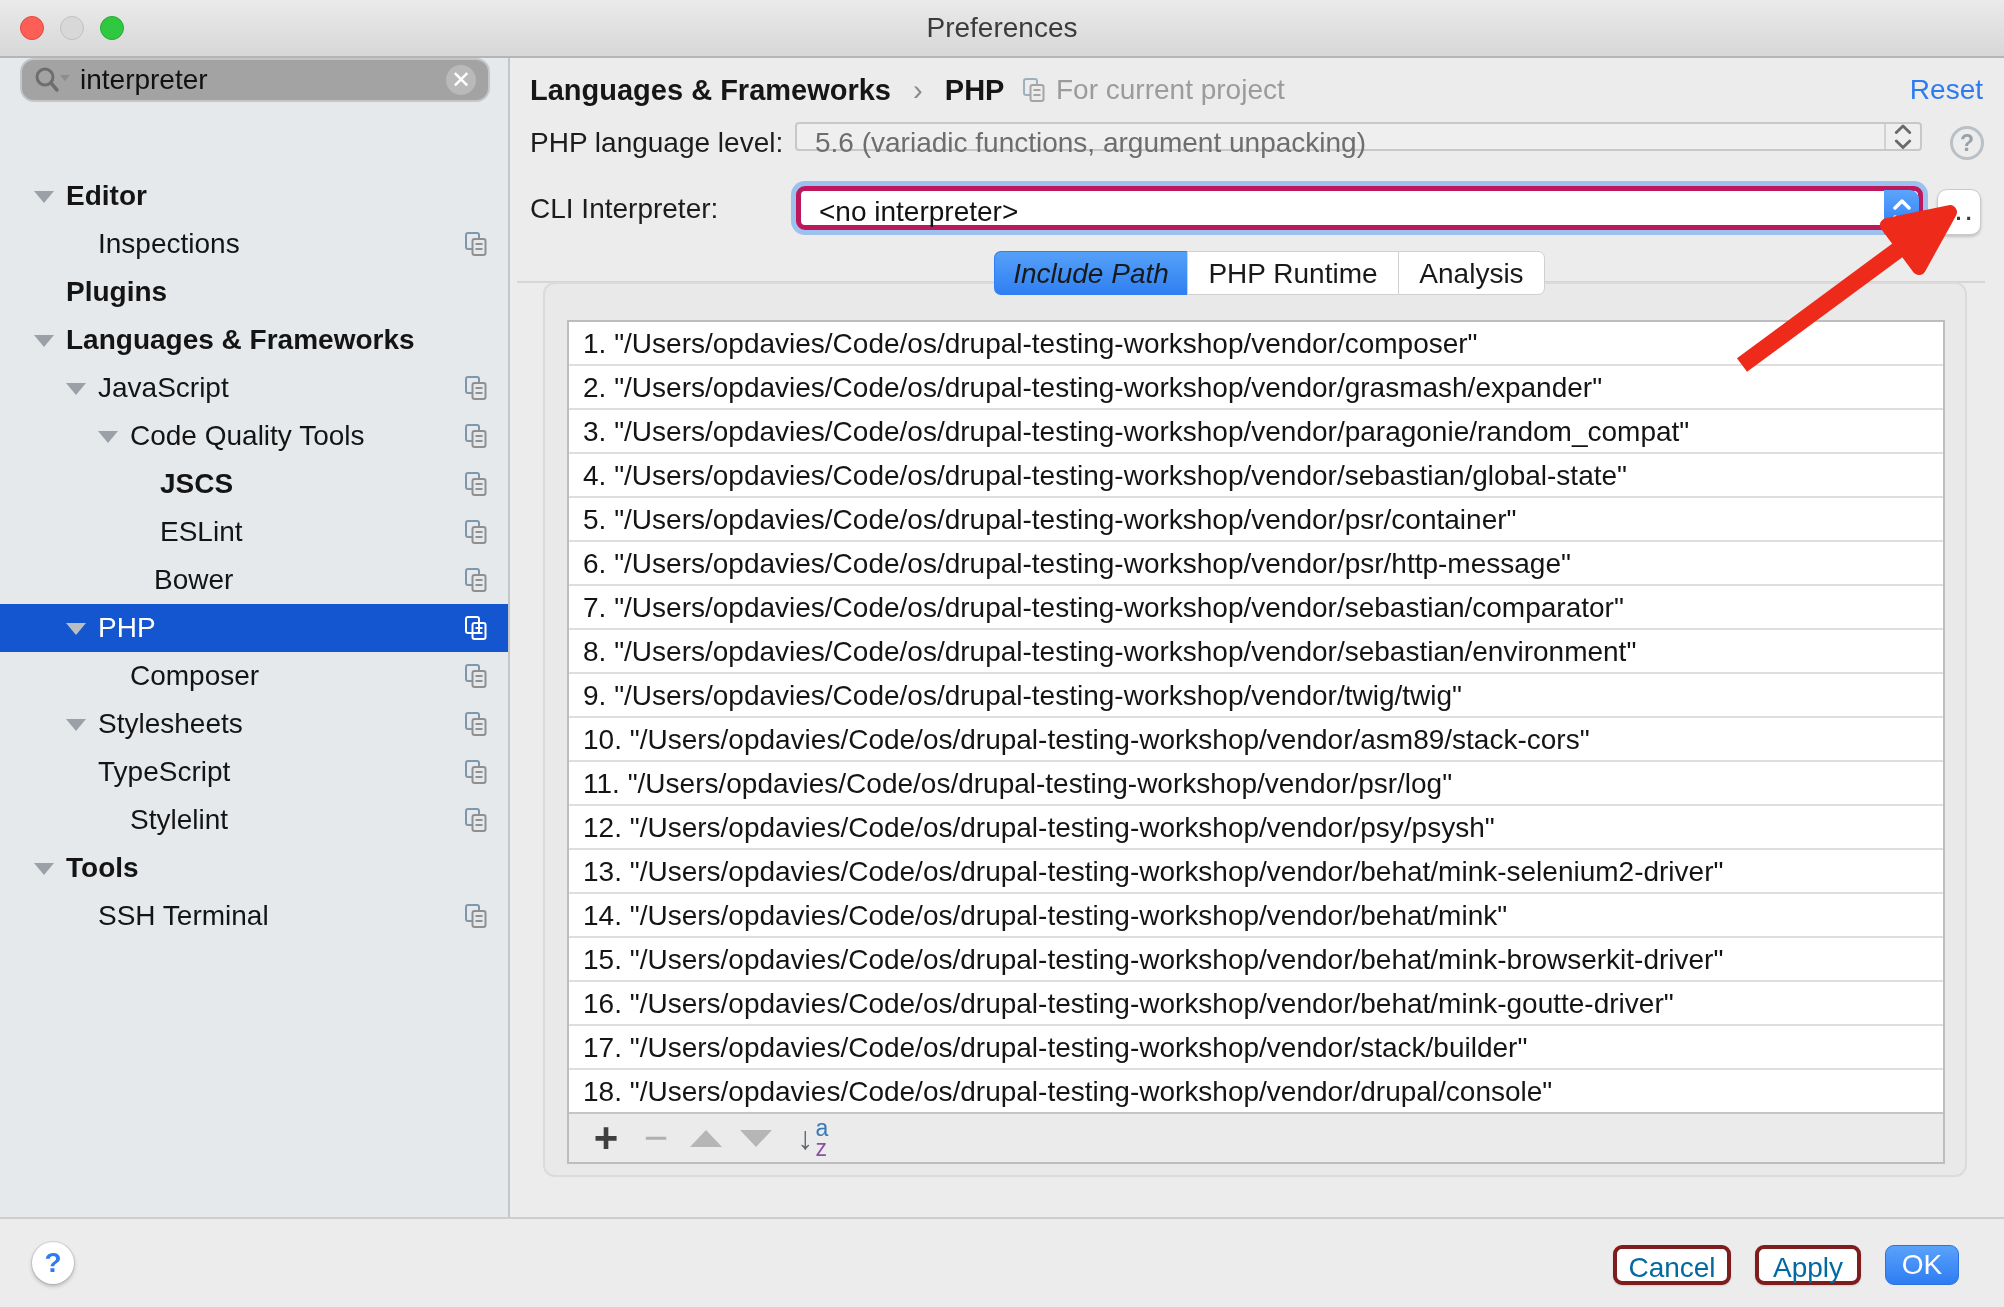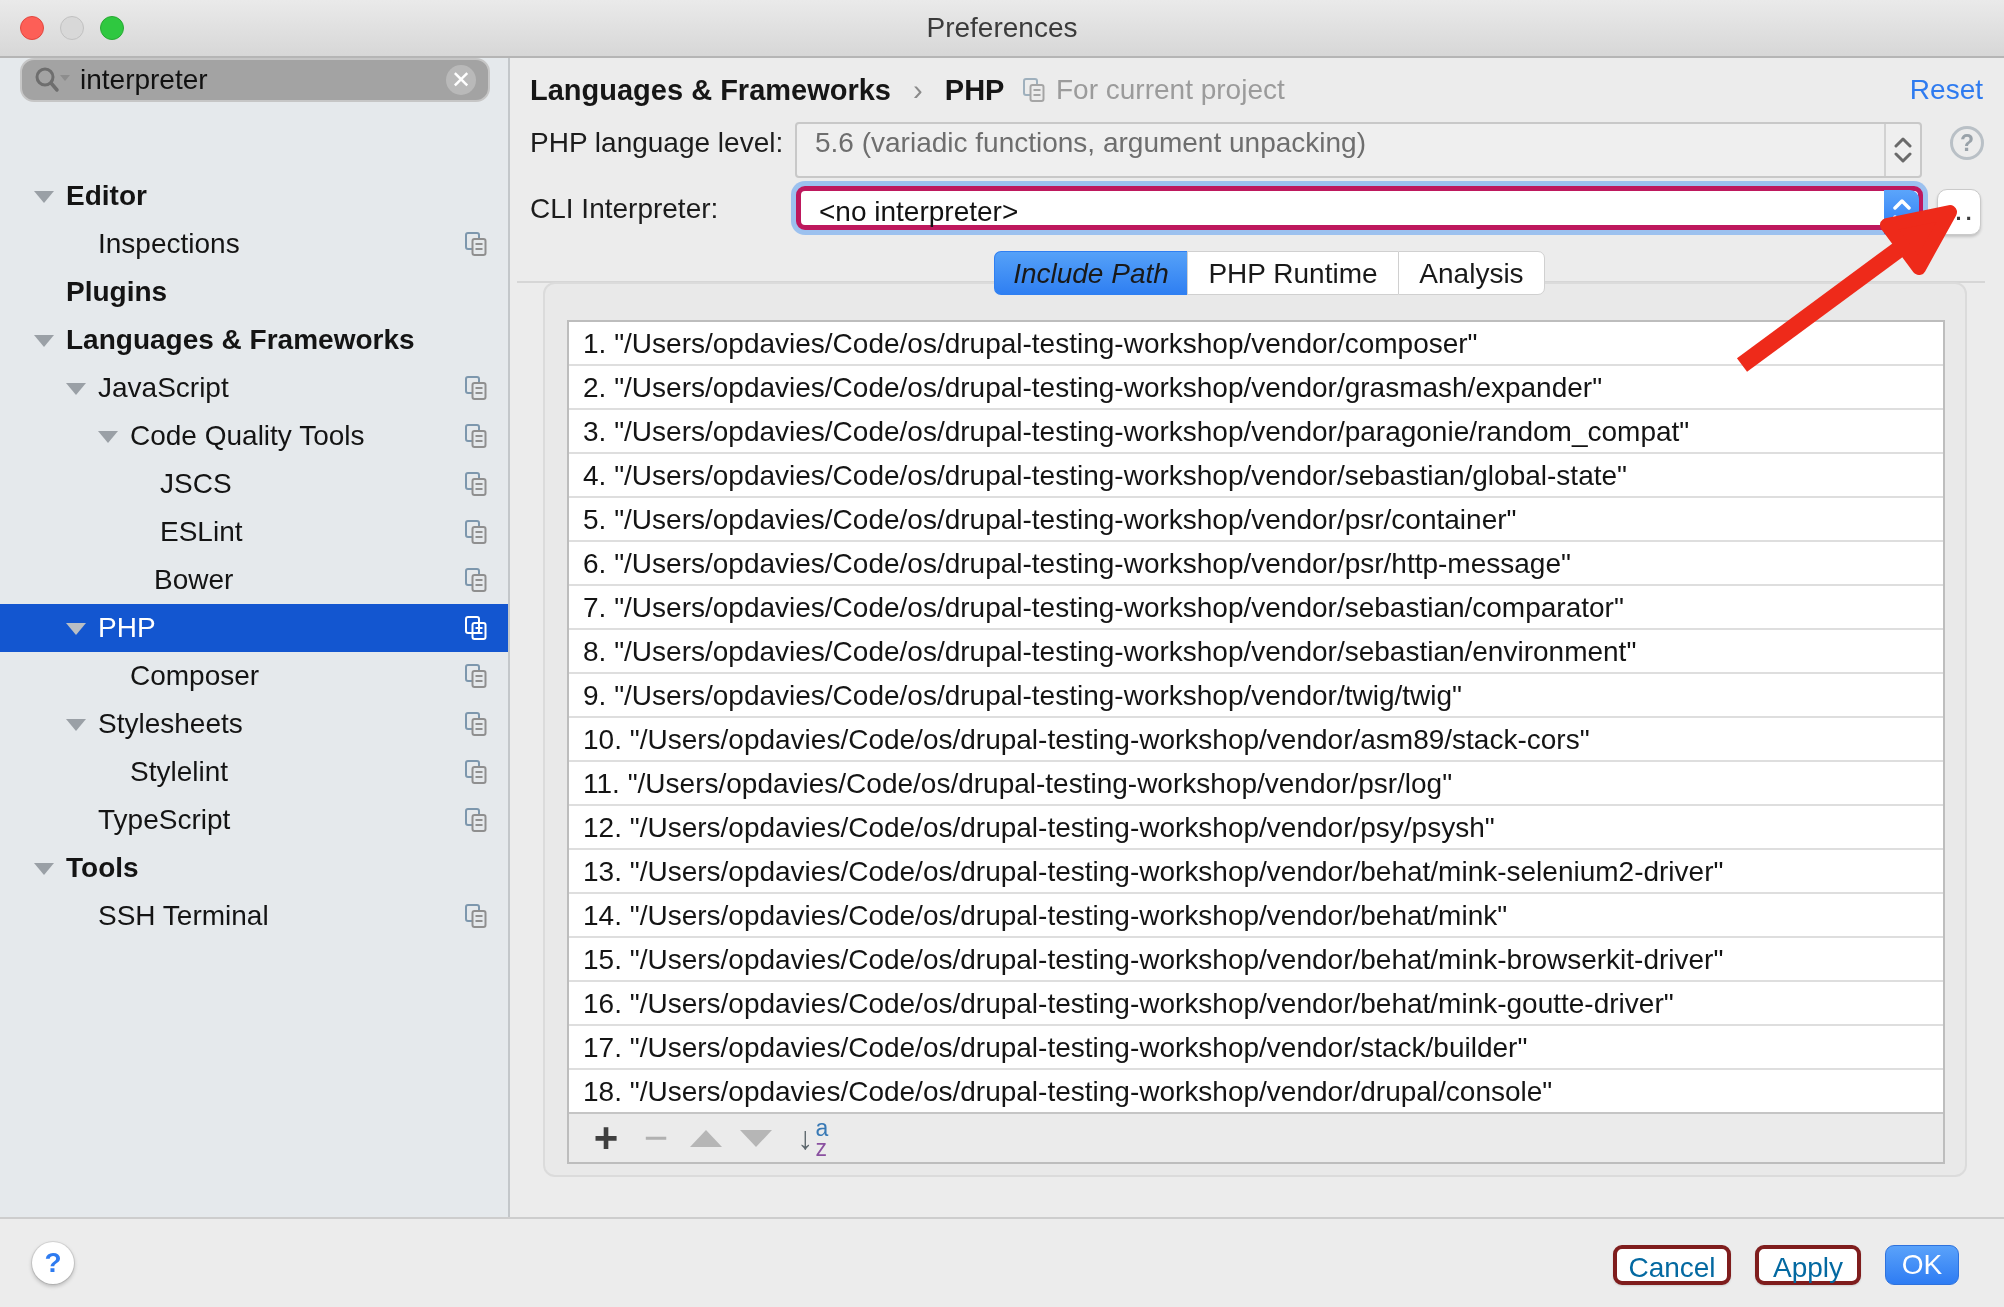--- a/index.html
+++ b/index.html
@@ -42,21 +42,21 @@
   
   .crumb{position:absolute;left:530px;top:72px;height:36px;line-height:36px;font-size:29px;color:#161616;}
   .crumb .bold{font-weight:bold;}
   .crumb .sep{color:#8b8b8b;padding:0 14px;font-weight:normal;}
   .scope{position:absolute;left:1022px;top:74px;display:flex;align-items:center;gap:10px;
     font-size:28px;color:#9b9b9b;}
   .reset{position:absolute;right:21px;top:72px;height:36px;line-height:36px;
     font-size:28px;color:#2e7bf0;}
   
   .flabel{position:absolute;left:530px;font-size:28px;color:#1c1c1c;}
-  .dd{position:absolute;left:795px;top:122px;width:1127px;height:56px;
+  .dd{position:absolute;left:795px;top:122px;width:1127px;height:29px;
     background:#efefef;border:2px solid #c8c8c8;border-radius:4px;box-sizing:border-box;}
   .dd-text{line-height:38px;padding-left:18px;font-size:28px;color:#6e6e6e;
     white-space:nowrap;overflow:hidden;}
   .dd-step{position:absolute;right:0;top:0;bottom:0;width:34px;border-left:2px solid #d2d2d2;
     display:flex;flex-direction:column;align-items:center;justify-content:center;gap:4px;}
   .help-circle{position:absolute;left:1950px;top:126px;width:34px;height:34px;border-radius:50%;
     border:3px solid #b9c0c6;box-sizing:border-box;color:#99a2a9;font-size:23px;font-weight:bold;
     text-align:center;line-height:28px;}
   .combo{position:absolute;left:796px;top:186px;width:1127px;height:44px;background:#fff;
     border:5px solid #be185d;border-radius:9px;box-sizing:border-box;
@@ -166,21 +166,21 @@
         <div class="trow" style="padding-left: 130px;">
           <span class="tri" style="left: 98px;"></span>
           <span class="tlabel">Code Quality Tools</span>
           <svg class="ovr" width="24" height="26" viewBox="0 0 24 26">
     <rect x="2" y="2" width="13" height="16" rx="2" fill="none" stroke="#7d97ad" stroke-width="2"></rect>
     <rect x="8.5" y="8" width="13" height="16" rx="2" fill="#e5e9ec" stroke="#8f8f8f" stroke-width="2"></rect>
     <line x1="11.5" y1="13" x2="18.5" y2="13" stroke="#8f8f8f" stroke-width="2"></line>
     <line x1="11.5" y1="18" x2="18.5" y2="18" stroke="#8f8f8f" stroke-width="2"></line>
           </svg>
         </div>
-        <div class="trow" style="padding-left: 160px;">
+        <div class="trow" style="padding-left: 160px; font-weight: bold;">
           <span class="tlabel">JSCS</span>
           <svg class="ovr" width="24" height="26" viewBox="0 0 24 26">
     <rect x="2" y="2" width="13" height="16" rx="2" fill="none" stroke="#7d97ad" stroke-width="2"></rect>
     <rect x="8.5" y="8" width="13" height="16" rx="2" fill="#e5e9ec" stroke="#8f8f8f" stroke-width="2"></rect>
     <line x1="11.5" y1="13" x2="18.5" y2="13" stroke="#8f8f8f" stroke-width="2"></line>
     <line x1="11.5" y1="18" x2="18.5" y2="18" stroke="#8f8f8f" stroke-width="2"></line>
           </svg>
         </div>
         <div class="trow" style="padding-left: 160px;">
           <span class="tlabel">ESLint</span>
@@ -222,31 +222,31 @@
         <div class="trow" style="padding-left: 98px;">
           <span class="tri" style="left: 66px;"></span>
           <span class="tlabel">Stylesheets</span>
           <svg class="ovr" width="24" height="26" viewBox="0 0 24 26">
     <rect x="2" y="2" width="13" height="16" rx="2" fill="none" stroke="#7d97ad" stroke-width="2"></rect>
     <rect x="8.5" y="8" width="13" height="16" rx="2" fill="#e5e9ec" stroke="#8f8f8f" stroke-width="2"></rect>
     <line x1="11.5" y1="13" x2="18.5" y2="13" stroke="#8f8f8f" stroke-width="2"></line>
     <line x1="11.5" y1="18" x2="18.5" y2="18" stroke="#8f8f8f" stroke-width="2"></line>
           </svg>
         </div>
+        <div class="trow" style="padding-left: 98px;">
+          <span class="tlabel">TypeScript</span>
+          <svg class="ovr" width="24" height="26" viewBox="0 0 24 26">
+    <rect x="2" y="2" width="13" height="16" rx="2" fill="none" stroke="#7d97ad" stroke-width="2"></rect>
+    <rect x="8.5" y="8" width="13" height="16" rx="2" fill="#e5e9ec" stroke="#8f8f8f" stroke-width="2"></rect>
+    <line x1="11.5" y1="13" x2="18.5" y2="13" stroke="#8f8f8f" stroke-width="2"></line>
+    <line x1="11.5" y1="18" x2="18.5" y2="18" stroke="#8f8f8f" stroke-width="2"></line>
+          </svg>
+        </div>
         <div class="trow" style="padding-left: 130px;">
           <span class="tlabel">Stylelint</span>
-          <svg class="ovr" width="24" height="26" viewBox="0 0 24 26">
-    <rect x="2" y="2" width="13" height="16" rx="2" fill="none" stroke="#7d97ad" stroke-width="2"></rect>
-    <rect x="8.5" y="8" width="13" height="16" rx="2" fill="#e5e9ec" stroke="#8f8f8f" stroke-width="2"></rect>
-    <line x1="11.5" y1="13" x2="18.5" y2="13" stroke="#8f8f8f" stroke-width="2"></line>
-    <line x1="11.5" y1="18" x2="18.5" y2="18" stroke="#8f8f8f" stroke-width="2"></line>
-          </svg>
-        </div>
-        <div class="trow" style="padding-left: 98px;">
-          <span class="tlabel">TypeScript</span>
           <svg class="ovr" width="24" height="26" viewBox="0 0 24 26">
     <rect x="2" y="2" width="13" height="16" rx="2" fill="none" stroke="#7d97ad" stroke-width="2"></rect>
     <rect x="8.5" y="8" width="13" height="16" rx="2" fill="#e5e9ec" stroke="#8f8f8f" stroke-width="2"></rect>
     <line x1="11.5" y1="13" x2="18.5" y2="13" stroke="#8f8f8f" stroke-width="2"></line>
     <line x1="11.5" y1="18" x2="18.5" y2="18" stroke="#8f8f8f" stroke-width="2"></line>
           </svg>
         </div>
         <div class="trow" style="padding-left: 66px;">
           <span class="tri" style="left: 34px;"></span>
           <span class="tlabel b">Tools</span>

